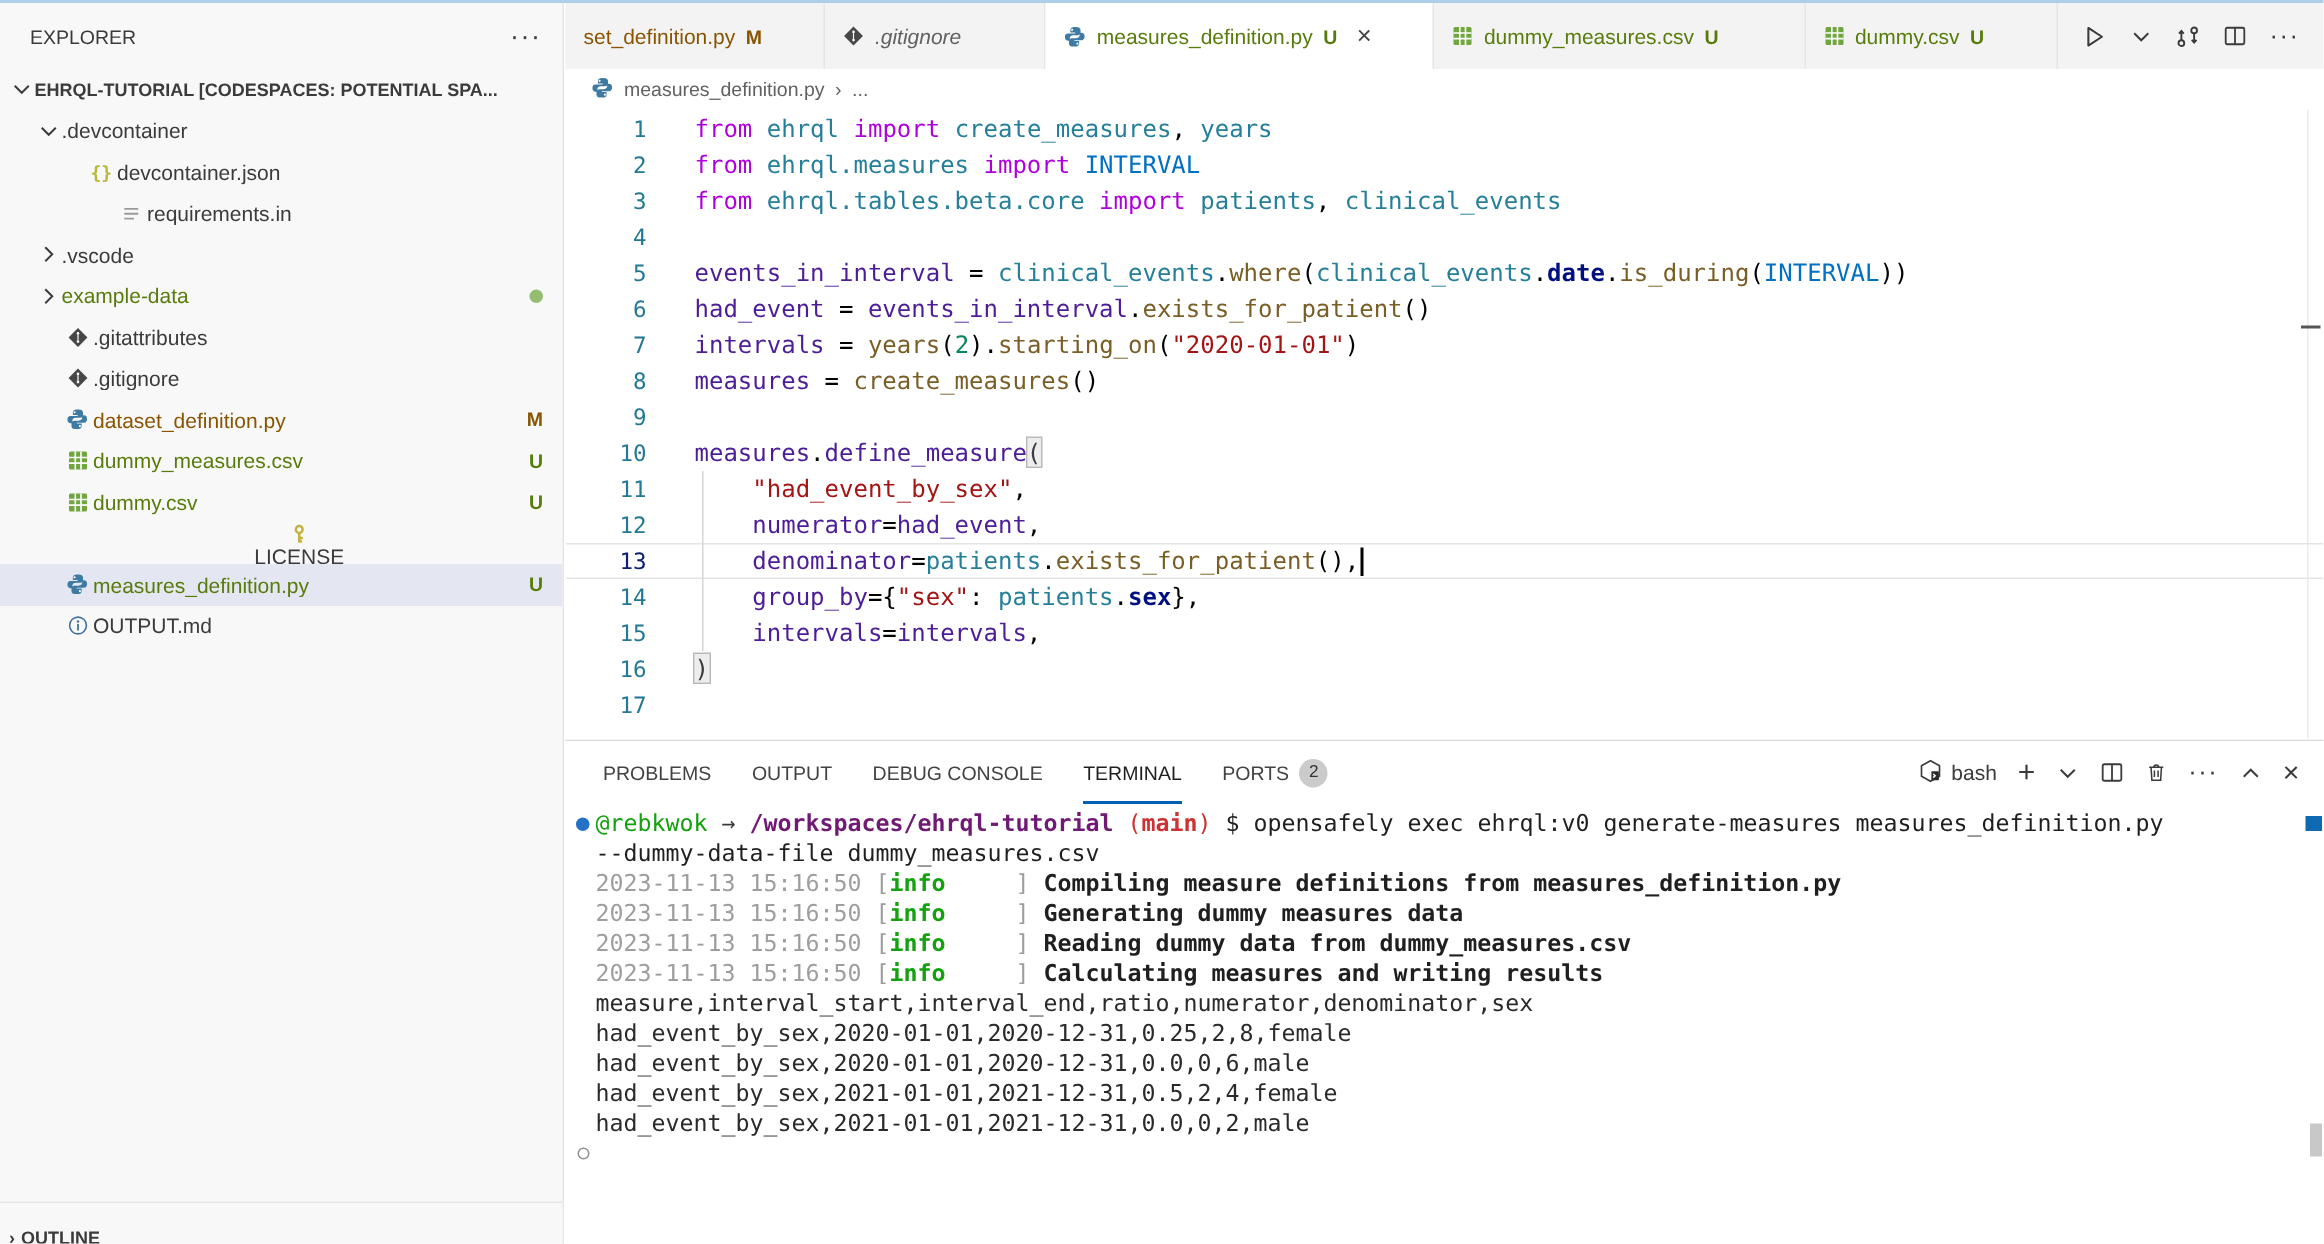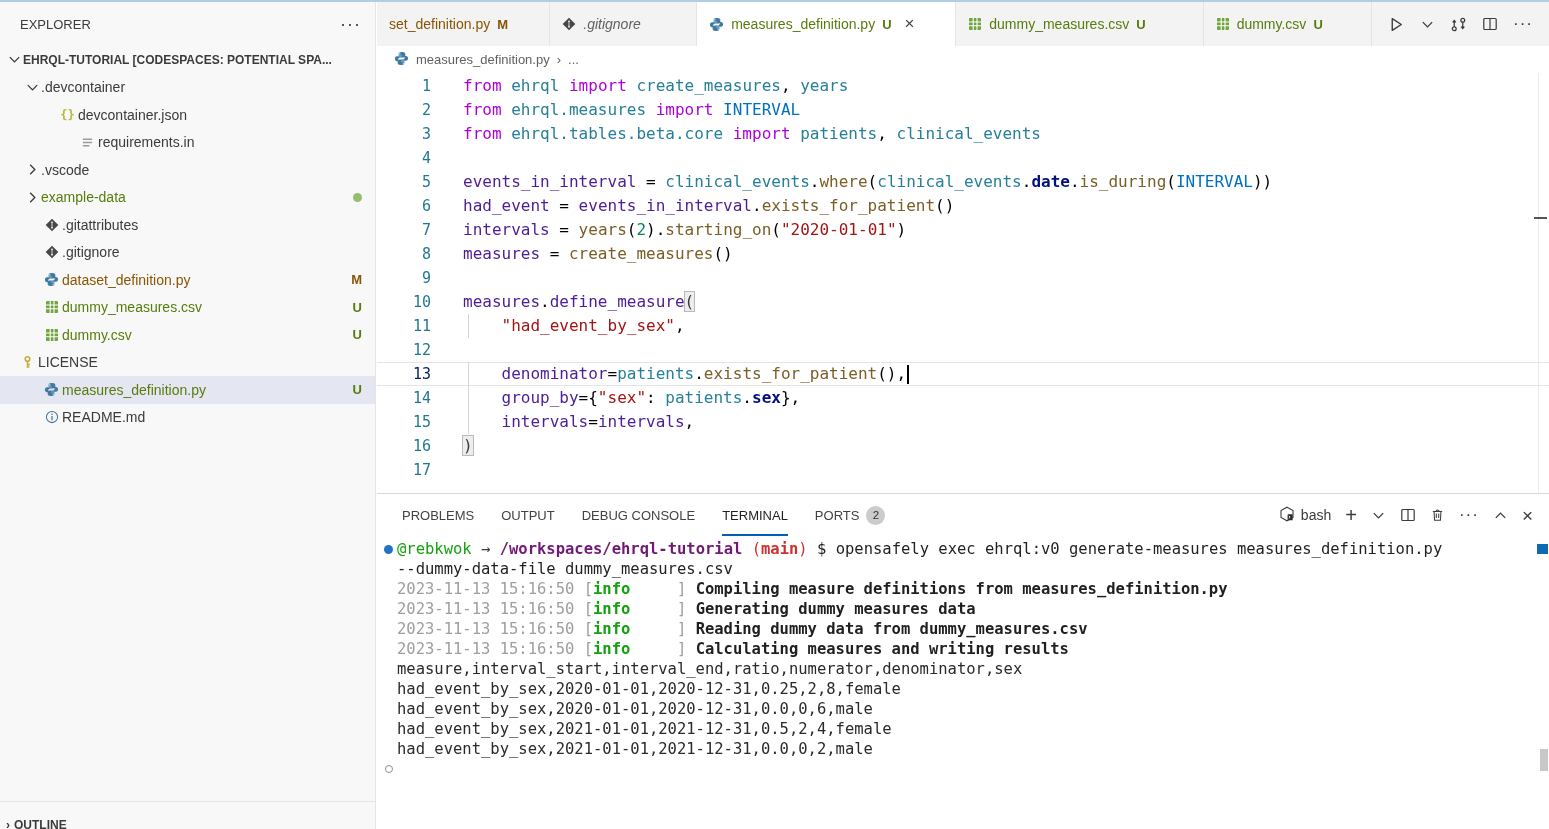--- a/index.html
+++ b/index.html
@@ -229,21 +229,21 @@
           <span style="display: inline-flex; align-items: center;">
             <svg width="14" height="14" viewBox="0 0 14 14">
               <rect x="1" y="1" width="12" height="12" rx="1" fill="#71a53f"></rect>
               <path stroke="#fff" stroke-width="1.1" d="M1 5h12M1 8.7h12M5.2 1v12M9 1v12"></path>
             </svg>
           </span>
         </span>
         <span class="label c-green">dummy.csv</span>
         <span class="badge c-green">U</span>
       </div>
-      <div class="row" style="">
+      <div class="row" style="padding-left: 24px; flex-direction: column;">
         <span class="twisty"></span>
         <span class="ficon">
           <span style="display: inline-flex; align-items: center;">
             <svg width="13" height="14" viewBox="0 0 16 16">
               <circle cx="8" cy="4.3" r="2.8" fill="none" stroke="#c4b13d" stroke-width="2"></circle>
               <path d="M8 7v8M8 11.3h3M8 14.2h2.3" stroke="#c4b13d" stroke-width="2" fill="none"></path>
             </svg>
           </span>
         </span>
         <span class="label">LICENSE</span>
@@ -267,21 +267,21 @@
         <span class="twisty"></span>
         <span class="ficon">
           <span style="display: inline-flex; align-items: center;">
             <svg width="14" height="14" viewBox="0 0 16 16">
               <circle cx="8" cy="8" r="6.4" fill="none" stroke="#41729f" stroke-width="1.2"></circle>
               <circle cx="8" cy="4.9" r=".95" fill="#41729f"></circle>
               <rect x="7.3" y="6.8" width="1.4" height="5" fill="#41729f"></rect>
             </svg>
           </span>
         </span>
-        <span class="label">README.md</span>
+        <span class="label">OUTPUT.md</span>
       </div>
     </div>
   <div class="outline-sec">
     <div class="outline-in">
       <span>›</span>
       <span>OUTLINE</span>
     </div>
   </div>
 </div>
 
@@ -390,21 +390,21 @@
       <div class="code-line"><span class="gutter">2</span><span class="ccontent"><span class="tk-kw">from</span><span class="tk-def"> </span><span class="tk-mod">ehrql.measures</span><span class="tk-def"> </span><span class="tk-kw">import</span><span class="tk-def"> </span><span class="tk-const">INTERVAL</span></span></div>
       <div class="code-line"><span class="gutter">3</span><span class="ccontent"><span class="tk-kw">from</span><span class="tk-def"> </span><span class="tk-mod">ehrql.tables.beta.core</span><span class="tk-def"> </span><span class="tk-kw">import</span><span class="tk-def"> </span><span class="tk-mod">patients</span><span class="tk-def">, </span><span class="tk-mod">clinical_events</span></span></div>
       <div class="code-line"><span class="gutter">4</span><span class="ccontent"></span></div>
       <div class="code-line"><span class="gutter">5</span><span class="ccontent"><span class="tk-var">events_in_interval</span><span class="tk-def"> = </span><span class="tk-mod">clinical_events</span><span class="tk-def">.</span><span class="tk-fn">where</span><span class="tk-def">(</span><span class="tk-mod">clinical_events</span><span class="tk-def">.</span><span class="tk-varb">date</span><span class="tk-def">.</span><span class="tk-fn">is_during</span><span class="tk-def">(</span><span class="tk-const">INTERVAL</span><span class="tk-def">))</span></span></div>
       <div class="code-line"><span class="gutter">6</span><span class="ccontent"><span class="tk-var">had_event</span><span class="tk-def"> = </span><span class="tk-var">events_in_interval</span><span class="tk-def">.</span><span class="tk-fn">exists_for_patient</span><span class="tk-def">()</span></span></div>
       <div class="code-line"><span class="gutter">7</span><span class="ccontent"><span class="tk-var">intervals</span><span class="tk-def"> = </span><span class="tk-fn">years</span><span class="tk-def">(</span><span class="tk-num">2</span><span class="tk-def">).</span><span class="tk-fn">starting_on</span><span class="tk-def">(</span><span class="tk-str">"2020-01-01"</span><span class="tk-def">)</span></span></div>
       <div class="code-line"><span class="gutter">8</span><span class="ccontent"><span class="tk-var">measures</span><span class="tk-def"> = </span><span class="tk-fn">create_measures</span><span class="tk-def">()</span></span></div>
       <div class="code-line"><span class="gutter">9</span><span class="ccontent"></span></div>
       <div class="code-line"><span class="gutter">10</span><span class="ccontent"><span class="tk-var">measures</span><span class="tk-def">.</span><span class="tk-var">define_measure</span><span class="tk-brk">(</span></span></div>
       <div class="code-line"><span class="gutter">11</span><span class="ccontent"><i class="iguide"></i><span class="tk-def">    </span><span class="tk-str">"had_event_by_sex"</span><span class="tk-def">,</span></span></div>
-      <div class="code-line"><span class="gutter">12</span></div>
+      <div class="code-line"><span class="gutter">12</span><span class="ccontent"><i class="iguide"></i><span class="tk-def">    </span><span class="tk-var">numerator</span><span class="tk-def">=</span><span class="tk-var">had_event</span><span class="tk-def">,</span></span></div>
       <div class="code-line current"><span class="gutter">13</span><span class="ccontent"><i class="iguide"></i><span class="tk-def">    </span><span class="tk-var">denominator</span><span class="tk-def">=</span><span class="tk-mod">patients</span><span class="tk-def">.</span><span class="tk-fn">exists_for_patient</span><span class="tk-def">(),</span><span class="caret"></span></span></div>
       <div class="code-line"><span class="gutter">14</span><span class="ccontent"><i class="iguide"></i><span class="tk-def">    </span><span class="tk-var">group_by</span><span class="tk-def">={</span><span class="tk-str">"sex"</span><span class="tk-def">: </span><span class="tk-mod">patients</span><span class="tk-def">.</span><span class="tk-varb">sex</span><span class="tk-def">},</span></span></div>
       <div class="code-line"><span class="gutter">15</span><span class="ccontent"><i class="iguide"></i><span class="tk-def">    </span><span class="tk-var">intervals</span><span class="tk-def">=</span><span class="tk-var">intervals</span><span class="tk-def">,</span></span></div>
       <div class="code-line"><span class="gutter">16</span><span class="ccontent"><span class="tk-brk">)</span></span></div>
       <div class="code-line"><span class="gutter">17</span><span class="ccontent"></span></div>
     </div>
   <div class="panel">
     <div class="panel-head">
       <div class="ptabs" id="ptabs">
           <div class="ptab">

